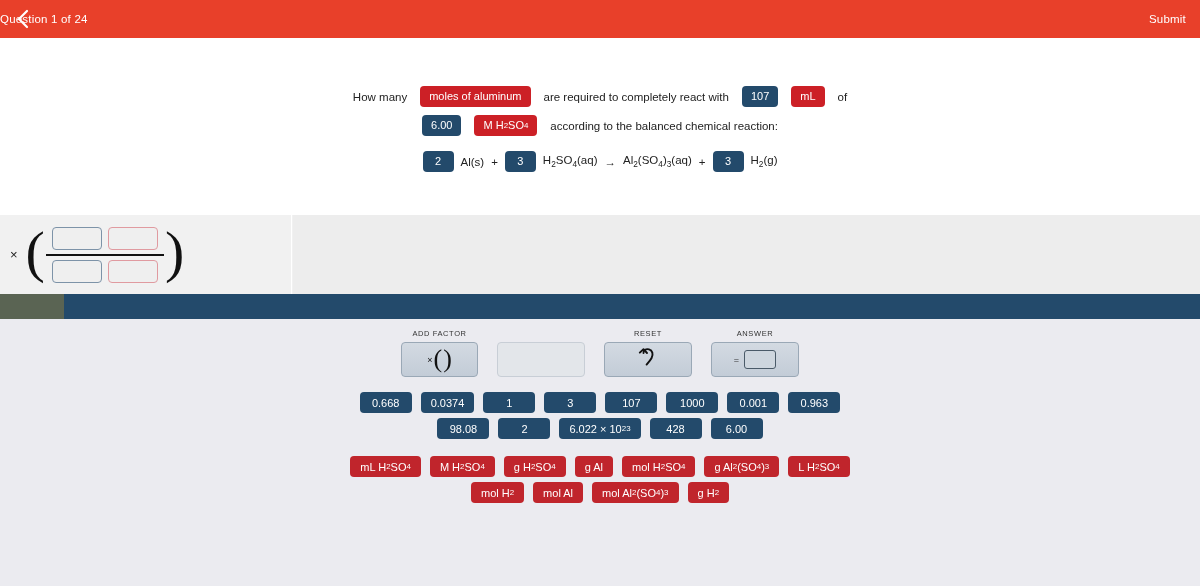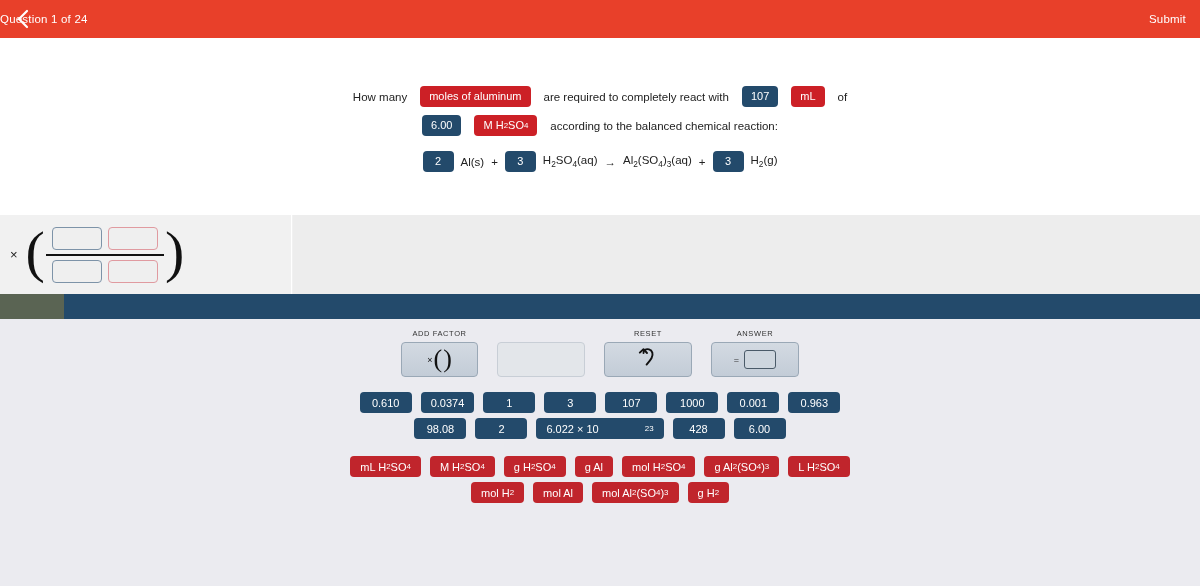--- a/index.html
+++ b/index.html
@@ -173,21 +173,21 @@
   .token {
     display:inline-flex; align-items:center; justify-content:center;
     font-size:11px; color:#ffffff; border-radius:4px;
     height:21px; padding:0 10px; cursor:pointer;
     white-space:nowrap;
   }
   .token.num  { background:#234a6b; min-width:52px; }
   .token.unit { background:#c0252c; }
   .token-row.units { margin-top:12px; }
   sub { font-size:.72em; }
-  sup { font-size:.72em;padding-left:46px; }
+  sup { font-size:.72em; }
 </style>
 </head>
 <body>
 
 <div class="header">
   <div class="back-btn">
     <span>
       <svg width="16" height="22" viewBox="0 0 16 22">
         <polyline points="12,3 4,11 12,19" fill="none" stroke="#ffffff" stroke-width="2.2" stroke-linecap="round" stroke-linejoin="round"></polyline>
       </svg>
@@ -299,21 +299,21 @@
         <span class="eq-sign">=</span>
         <span class="eq-box"></span>
       </div>
     </div>
 
   </div>
 
   <div class="tokens">
 
     <div class="token-row">
-      <span class="token num">0.610</span>
+      <span class="token num">0.668</span>
       <span class="token num">0.0374</span>
       <span class="token num">1</span>
       <span class="token num">3</span>
       <span class="token num">107</span>
       <span class="token num">1000</span>
       <span class="token num">0.001</span>
       <span class="token num">0.963</span>
     </div>
 
     <div class="token-row">

